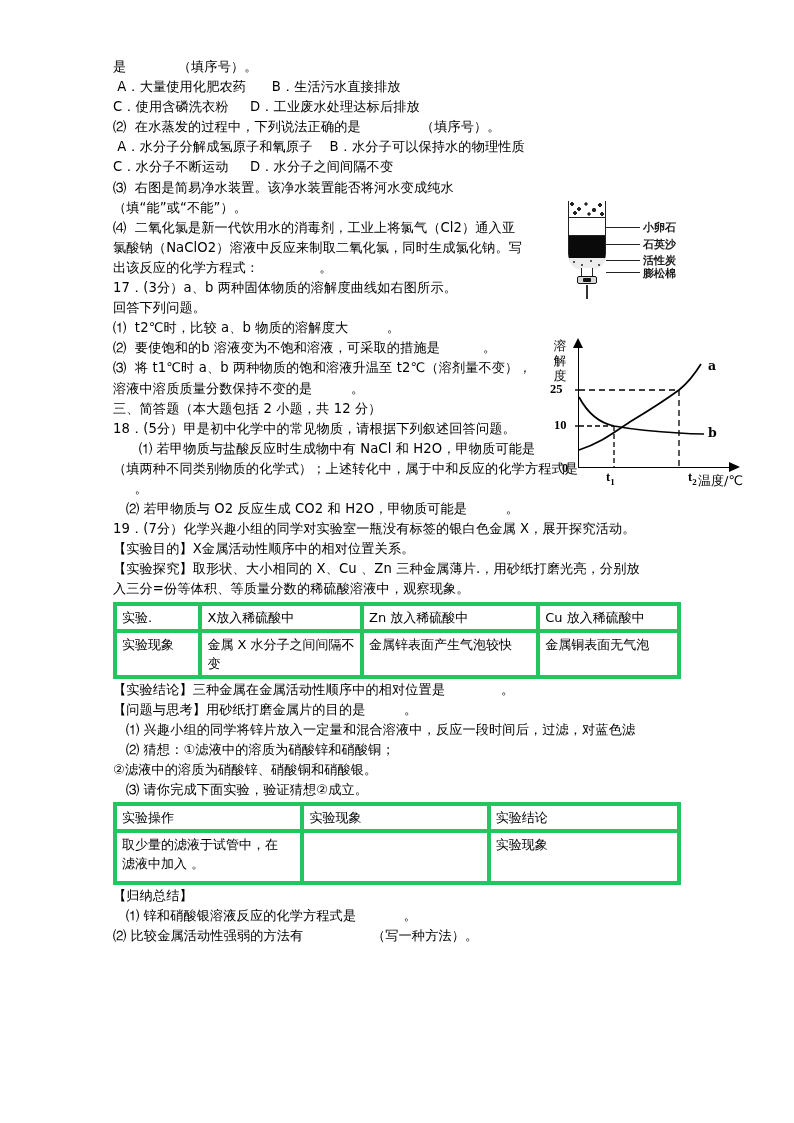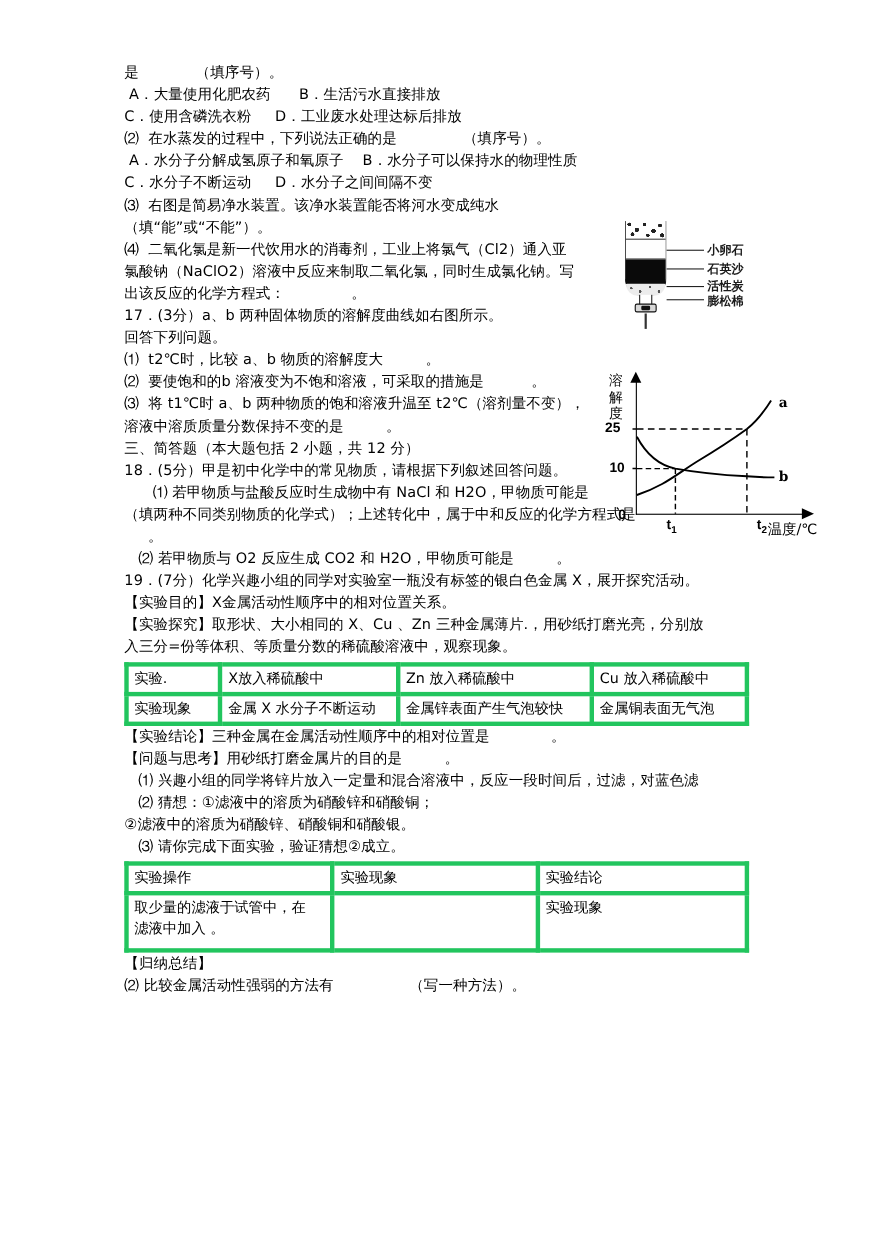--- a/index.html
+++ b/index.html
@@ -179,21 +179,21 @@
     left: 181px; top: 140px;
     width: 0; height: 0;
     border-top: 5px solid transparent;
     border-bottom: 5px solid transparent;
     border-left: 11px solid #000;
   }
   .ch-tick-text {
     position: absolute;
     font-size: 12.5px;
     font-weight: bold;
-    font-family: Liberation Sans, sans-serif;
+    font-family: Liberation Serif, serif;
   }
   .ch-curve { position: absolute; left: 0; top: 0; }
   .ch-xlabel {
     position: absolute;
     left: 150px; top: 150px;
     font-size: 13px;
     white-space: nowrap;
   }
   .ch-ser {
     position: absolute;
@@ -265,21 +265,21 @@
   <table class="exp t1">
     <tbody>
         <tr>
       <td class="c0">实验.</td>
       <td class="c1">X放入稀硫酸中</td>
       <td class="c2">Zn 放入稀硫酸中</td>
       <td class="c3">Cu 放入稀硫酸中</td>
     </tr>
     <tr>
       <td class="c0">实验现象</td>
-      <td class="c1">金属 X 水分子不断运动</td>
+      <td class="c1">金属 X 水分子之间间隔不变</td>
       <td class="c2">金属锌表面产生气泡较快</td>
       <td class="c3">金属铜表面无气泡</td>
     </tr>
   </tbody>
     </table>
 
   <div>
     <div class="line">【实验结论】三种金属在金属活动性顺序中的相对位置是             。</div>
     <div class="line">【问题与思考】用砂纸打磨金属片的目的是         。</div>
     <div class="line indent1">⑴ 兴趣小组的同学将锌片放入一定量和混合溶液中，反应一段时间后，过滤，对蓝色滤</div>
@@ -299,20 +299,21 @@
       <td class="d0 tall">取少量的滤液于试管中，在
 滤液中加入        。</td>
       <td class="d1 tall"></td>
       <td class="d2 tall">实验现象</td>
     </tr>
   </tbody>
     </table>
 
   <div>
     <div class="line">【归纳总结】</div>
+    <div class="line indent1">⑴ 锌和硝酸银溶液反应的化学方程式是           。</div>
     <div class="line">⑵ 比较金属活动性强弱的方法有                （写一种方法）。</div>
   </div>
 
   <div class="purifier">
     <div class="pf-body">
       <div class="bottle">
         <div class="layer layer-gravel"></div>
         <div class="layer layer-sand"></div>
         <div class="layer layer-carbon"></div>
         <div class="layer layer-cotton"></div>

